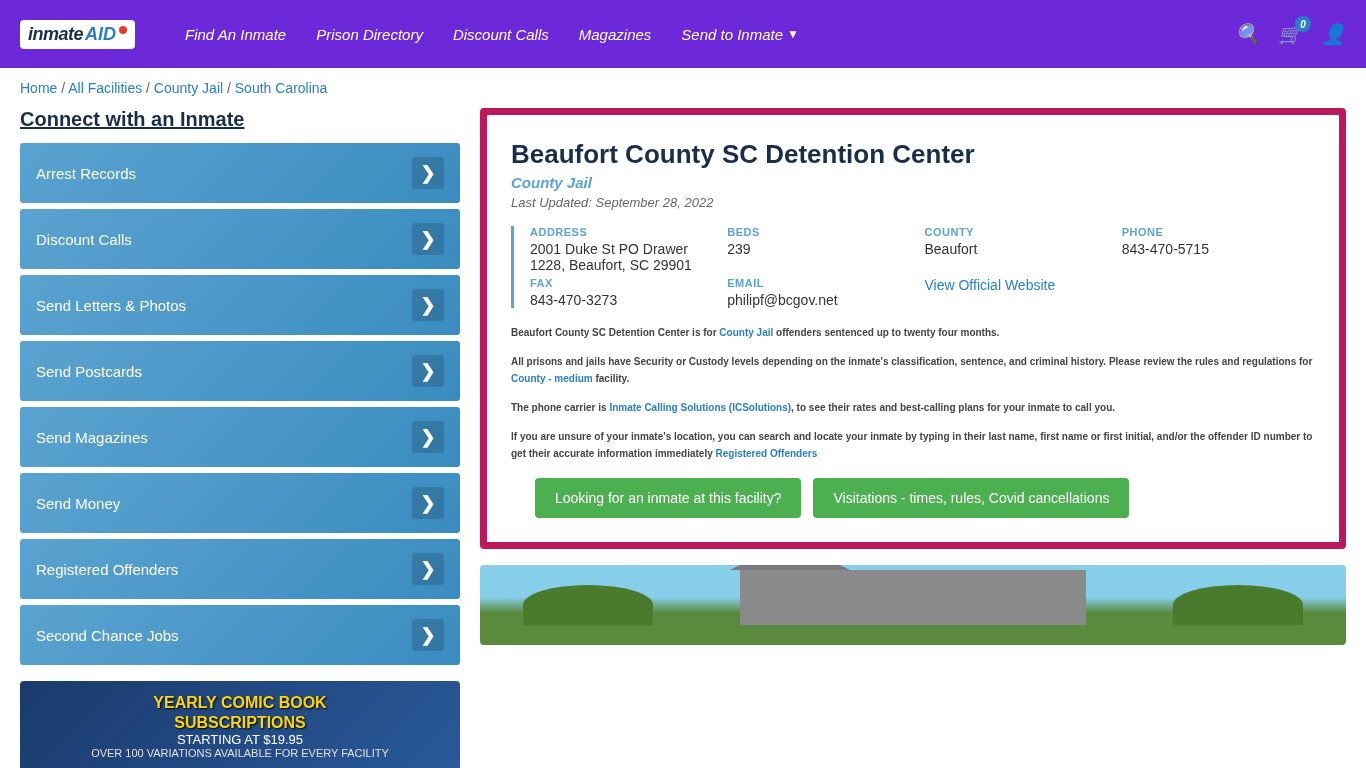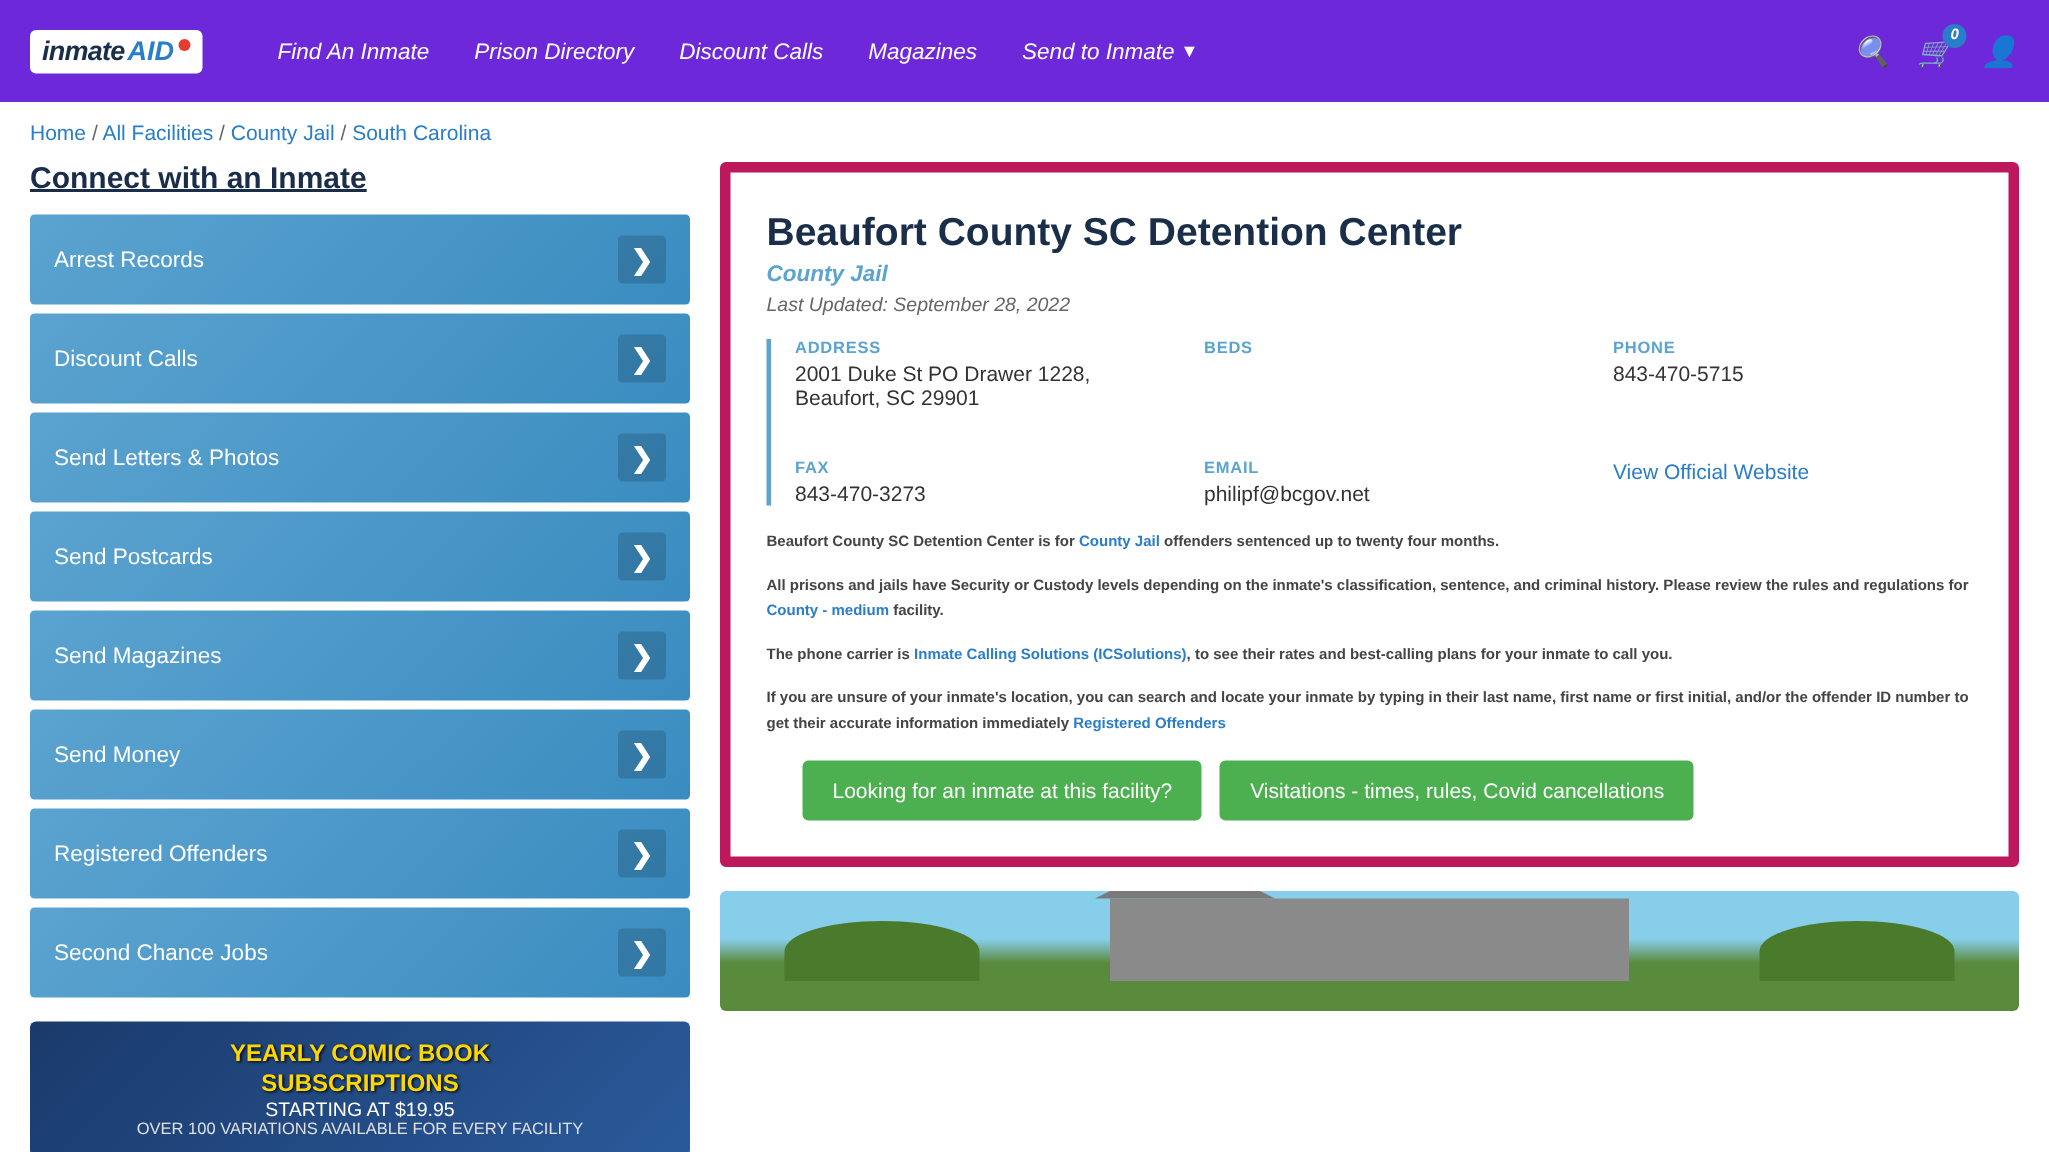--- a/index.html
+++ b/index.html
@@ -213,22 +213,22 @@
       color: #666;
       font-size: 13px;
       font-style: italic;
       margin-bottom: 16px;
     }
     .facility-info {
       border-left: 3px solid #5ba3d0;
       padding-left: 16px;
       margin-bottom: 16px;
       display: grid;
-      grid-template-columns: 1fr 1fr 1fr;
-      gap: 33px;
+      grid-template-columns: 1fr 1fr 1fr 1fr;
+      gap: 4px;
     }
     .info-group { }
     .info-label {
       color: #5ba3d0;
       font-size: 11px;
       font-weight: bold;
       text-transform: uppercase;
       letter-spacing: 0.5px;
       margin-bottom: 3px;
     }
@@ -415,20 +415,25 @@
       <div class="facility-type">County Jail</div>
       <div class="facility-updated">Last Updated: September 28, 2022</div>
 
       <div class="facility-info">
         <div class="info-group">
           <div class="info-label">ADDRESS</div>
           <div class="info-value">2001 Duke St PO Drawer 1228, Beaufort, SC 29901</div>
         </div>
         <div class="info-group">
           <div class="info-label">BEDS</div>
+          <div class="info-value">239</div>
+        </div>
+        <div class="info-group">
+          <div class="info-label">COUNTY</div>
+          <div class="info-value">Beaufort</div>
         </div>
         <div class="info-group">
           <div class="info-label">PHONE</div>
           <div class="info-value">843-470-5715</div>
         </div>
         <div class="info-group">
           <div class="info-label">FAX</div>
           <div class="info-value">843-470-3273</div>
         </div>
         <div class="info-group">

